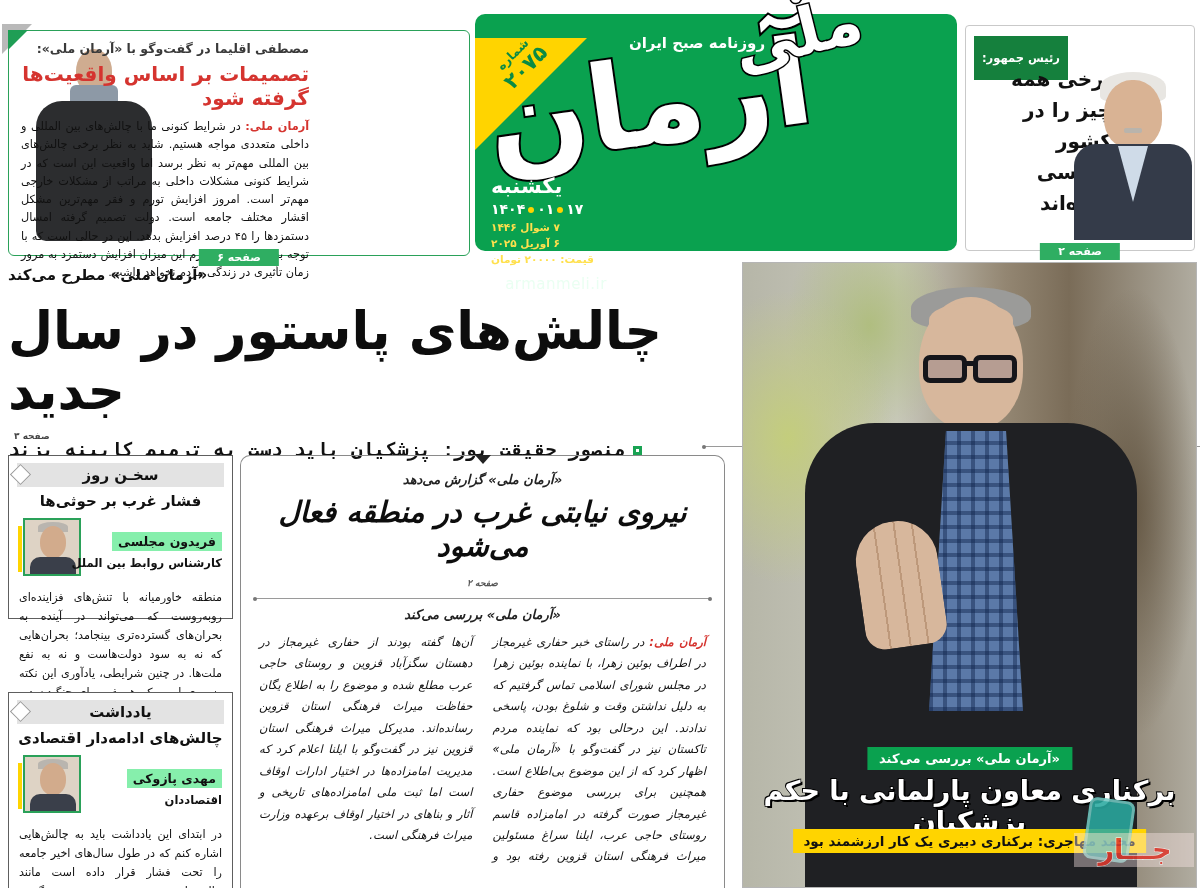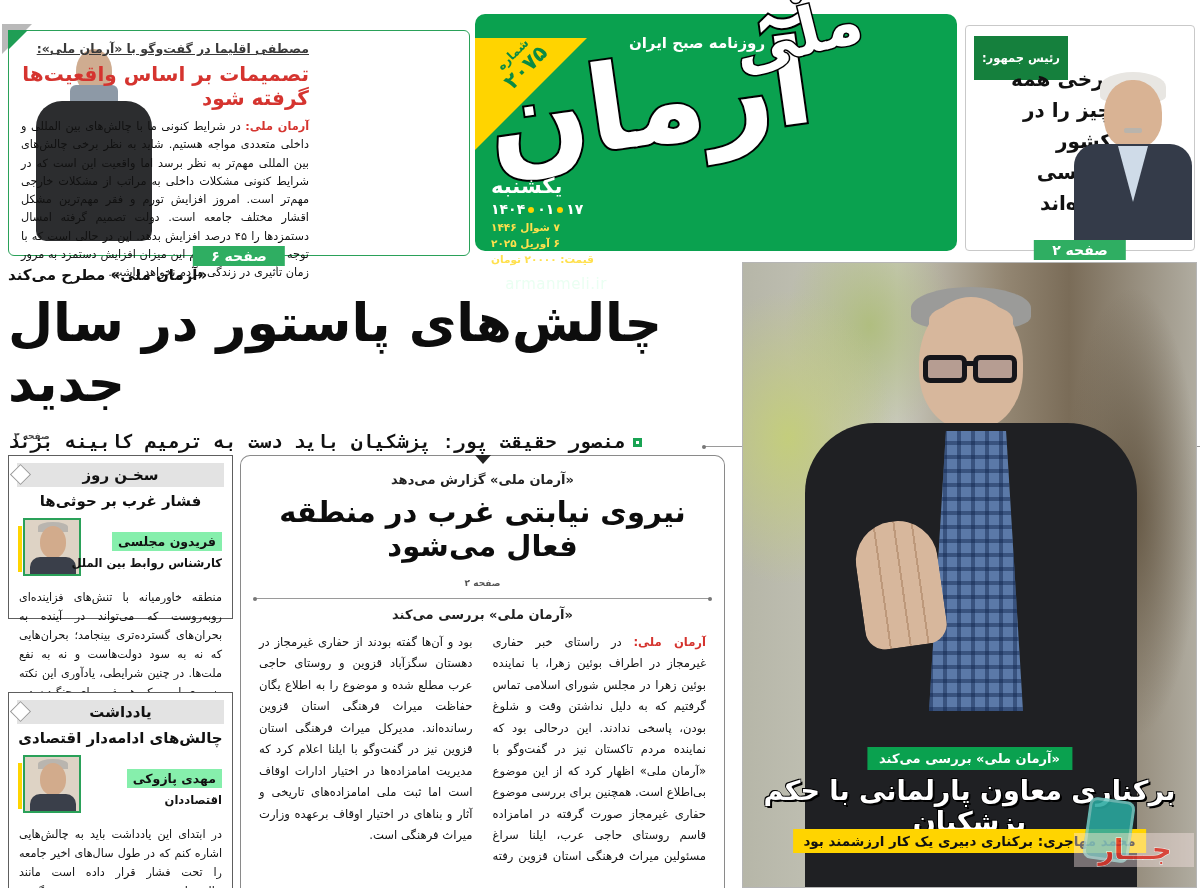--- a/index.html
+++ b/index.html
@@ -2,36 +2,36 @@
 <html dir="rtl" lang="fa"><head>
 <meta charset="utf-8">
 <style>
   * { margin:0; padding:0; box-sizing:border-box; }
   html,body { background:#fff; }
   body { font-family:"DejaVu Sans","Liberation Sans",sans-serif; }
   .page { position:relative; width:1200px; height:888px; background:#fff; overflow:hidden; margin:0 auto; direction:rtl; }
 
   
   .abs { position:absolute; }
-  .chip { background:#2fae62; color:#fff; font-size:14px; font-weight:700; padding:3px 18px; border-radius:0; line-height:1; display:inline-block; }
+  .chip { background:#2fae62; color:#fff; font-size:11px; font-weight:700; padding:3px 18px; border-radius:0; line-height:1; display:inline-block; }
   .divider { position:relative; border-top:1px solid #9a9a9a; }
   .divider::before,.divider::after { content:""; position:absolute; top:-2.5px; width:4px; height:4px; border-radius:50%; background:#777; }
   .divider::before { right:-2px; } .divider::after { left:-2px; }
   .pgref { font-size:9px; color:#555; font-weight:700; }
 
   
   .tl-card { left:8px; top:30px; width:462px; height:226px; background:#fff; border:1.5px solid #2aa159; border-radius:6px; }
   .tl-fold-gray { left:-7px; top:-7px; width:30px; height:30px; background:#b9b9b9; clip-path:polygon(0 0,100% 0,0 100%); }
   .tl-fold-green { left:-1px; top:-1px; width:20px; height:20px; background:#1f9e55; clip-path:polygon(0 0,100% 0,0 100%); }
   .tl-photo { left:16px; bottom:14px; width:135px; height:192px; }
   .tl-head { position:absolute; right:48px; top:0; width:36px; height:44px; background:#cfac90; border-radius:50% 50% 45% 45%; }
   .tl-scarf { position:absolute; right:42px; top:36px; width:48px; height:24px; background:#8d99a6; border-radius:6px; }
   .tl-body { position:absolute; right:8px; top:52px; width:116px; height:140px; background:#2c2d2f; border-radius:26px 26px 10px 10px; }
   .tl-text { right:160px; top:10px; width:288px; }
-  .tl-kicker { font-size:12.5px; font-weight:700; color:#3a3a3a; text-align:right;text-decoration:underline; }
+  .tl-kicker { font-size:12.5px; font-weight:700; color:#3a3a3a; text-align:right; }
   .tl-headline { font-size:20px; font-weight:900; color:#d5342f; text-align:right; margin-top:6px; }
   .tl-body-text { margin-top:8px; font-size:11.3px; line-height:1.62; text-align:justify; color:#111; }
   .lead-red { color:#d5342f; font-weight:900; }
   .tl-chip { bottom:-11px; right:50%; transform:translateX(50%); }
 
   
   .masthead { left:475px; top:14px; width:482px; height:237px; background:#0aa14f; border-radius:10px; }
   .mh-tri { position:absolute; left:0; top:24px; width:112px; height:112px; background:#ffd400; clip-path:polygon(0 0,100% 0,0 100%); }
   .mh-issue { position:absolute; left:6px; top:30px; transform:rotate(-45deg); text-align:center; color:#0a8a44; width:80px; }
   .mh-issue-label { font-size:12px; font-weight:700; display:block; }
@@ -57,21 +57,21 @@
   .pz-hair { position:absolute; right:26px; top:0; width:66px; height:30px; background:#e8e6e2; border-radius:50% 50% 20% 20%; }
   .pz-head { position:absolute; right:30px; top:8px; width:58px; height:68px; background:#d9b394; border-radius:48% 48% 42% 42%; }
   .pz-mus { position:absolute; right:50px; top:56px; width:18px; height:5px; background:#b9b4ac; border-radius:2px; }
   .pz-suit { position:absolute; right:0; top:72px; width:118px; height:96px; background:#343b49; border-radius:22px 22px 0 0; }
   .pz-shirt { position:absolute; right:44px; top:74px; width:30px; height:56px; background:#cfdbe8; clip-path:polygon(0 0,100% 0,50% 100%); }
   .pr-chip { bottom:-10px; right:50%; transform:translateX(50%); }
 
   
   .lead-block { left:8px; top:266px; width:726px; text-align:left; }
   .lead-kicker { font-size:15px; font-weight:900; color:#111; }
-  .lead-headline { margin-top:10px; font-size:52px; font-weight:900; color:#0d0d0d; line-height:1.15; }
+  .lead-headline { margin-top:18px; font-size:52px; font-weight:900; color:#0d0d0d; line-height:1.15; }
   .lead-sub { margin-top:16px; font-size:19px; font-weight:900; color:#111;font-family:Liberation Mono, monospace; }
   .green-sq { display:inline-block; width:9px; height:9px; border:3px solid #19a353; margin-left:8px; vertical-align:middle; }
   .p3-line { left:6px; top:446px; width:502px; }
   .p3-label { left:14px; top:431px; font-size:9px; font-weight:700; color:#444; }
 
   
   .sb-box { left:8px; width:225px; background:#fff; border:1.2px solid #5e5e5e; }
   .sb-box1 { top:455px; height:164px; }
   .sb-box2 { top:692px; height:240px; }
   .sb-header { position:relative; margin:7px 8px 0; height:24px; background:#e3e3e3; text-align:center; font-size:15px; font-weight:900; line-height:24px; color:#111; }
@@ -82,21 +82,21 @@
   .portrait::after { content:""; position:absolute; left:-7px; top:6px; width:4px; height:46px; background:#ffd400; }
   .p-head { position:absolute; left:15px; top:6px; width:26px; height:32px; background:#d2ab8c; border-radius:50% 50% 45% 45%; }
   .p-hair { position:absolute; left:13px; top:2px; width:30px; height:10px; background:#b9b5af; border-radius:50% 50% 0 0; }
   .p-suit { position:absolute; left:5px; bottom:0; width:46px; height:17px; background:#3a3f4a; border-radius:10px 10px 0 0; }
   .sb-name { position:absolute; right:0; top:14px; background:#86efac; font-size:12.5px; font-weight:900; padding:2px 6px; color:#111; }
   .sb-role { position:absolute; right:0; top:38px; font-size:11.5px; font-weight:900; color:#111; }
   .sb-body { margin:8px 10px 0; font-size:11.2px; line-height:1.7; text-align:justify; color:#111; }
   .sb-pgref { color:#d5342f; font-size:10.5px; font-weight:900; }
 
   
-  .center-box { left:240px; top:455px; width:485px; height:433px; border:1.5px solid #8a8a8a; border-bottom:none; border-radius:10px 10px 0 0; }
+  .center-box { left:240px; top:455px; width:485px; height:433px; border:1.5px solid #8a8a8a; border-bottom:none; border-radius:10px 10px 0 0;font-style:italic; }
   .cb-marker { position:absolute; top:-1px; right:50%; transform:translateX(50%); width:0; height:0; border-left:8px solid transparent; border-right:8px solid transparent; border-top:9px solid #222; }
   .cb-kicker { text-align:center; font-size:13px; font-weight:700; color:#222; }
   .cb-headline { text-align:center; font-size:29px; font-weight:900; color:#0d0d0d; margin-top:8px; }
   .cb-a1 { margin-top:16px; }
   .cb-pgref { text-align:center; margin-top:8px; }
   .cb-div { margin:8px 14px; }
   .cb-body { margin:10px 18px 0; column-count:2; column-gap:20px; font-size:11.6px; line-height:1.85; text-align:justify; color:#111; direction:rtl; }
 
   
   .photo-card { left:742px; top:262px; width:455px; height:626px; border:1px solid #b5b5b5; overflow:hidden;

